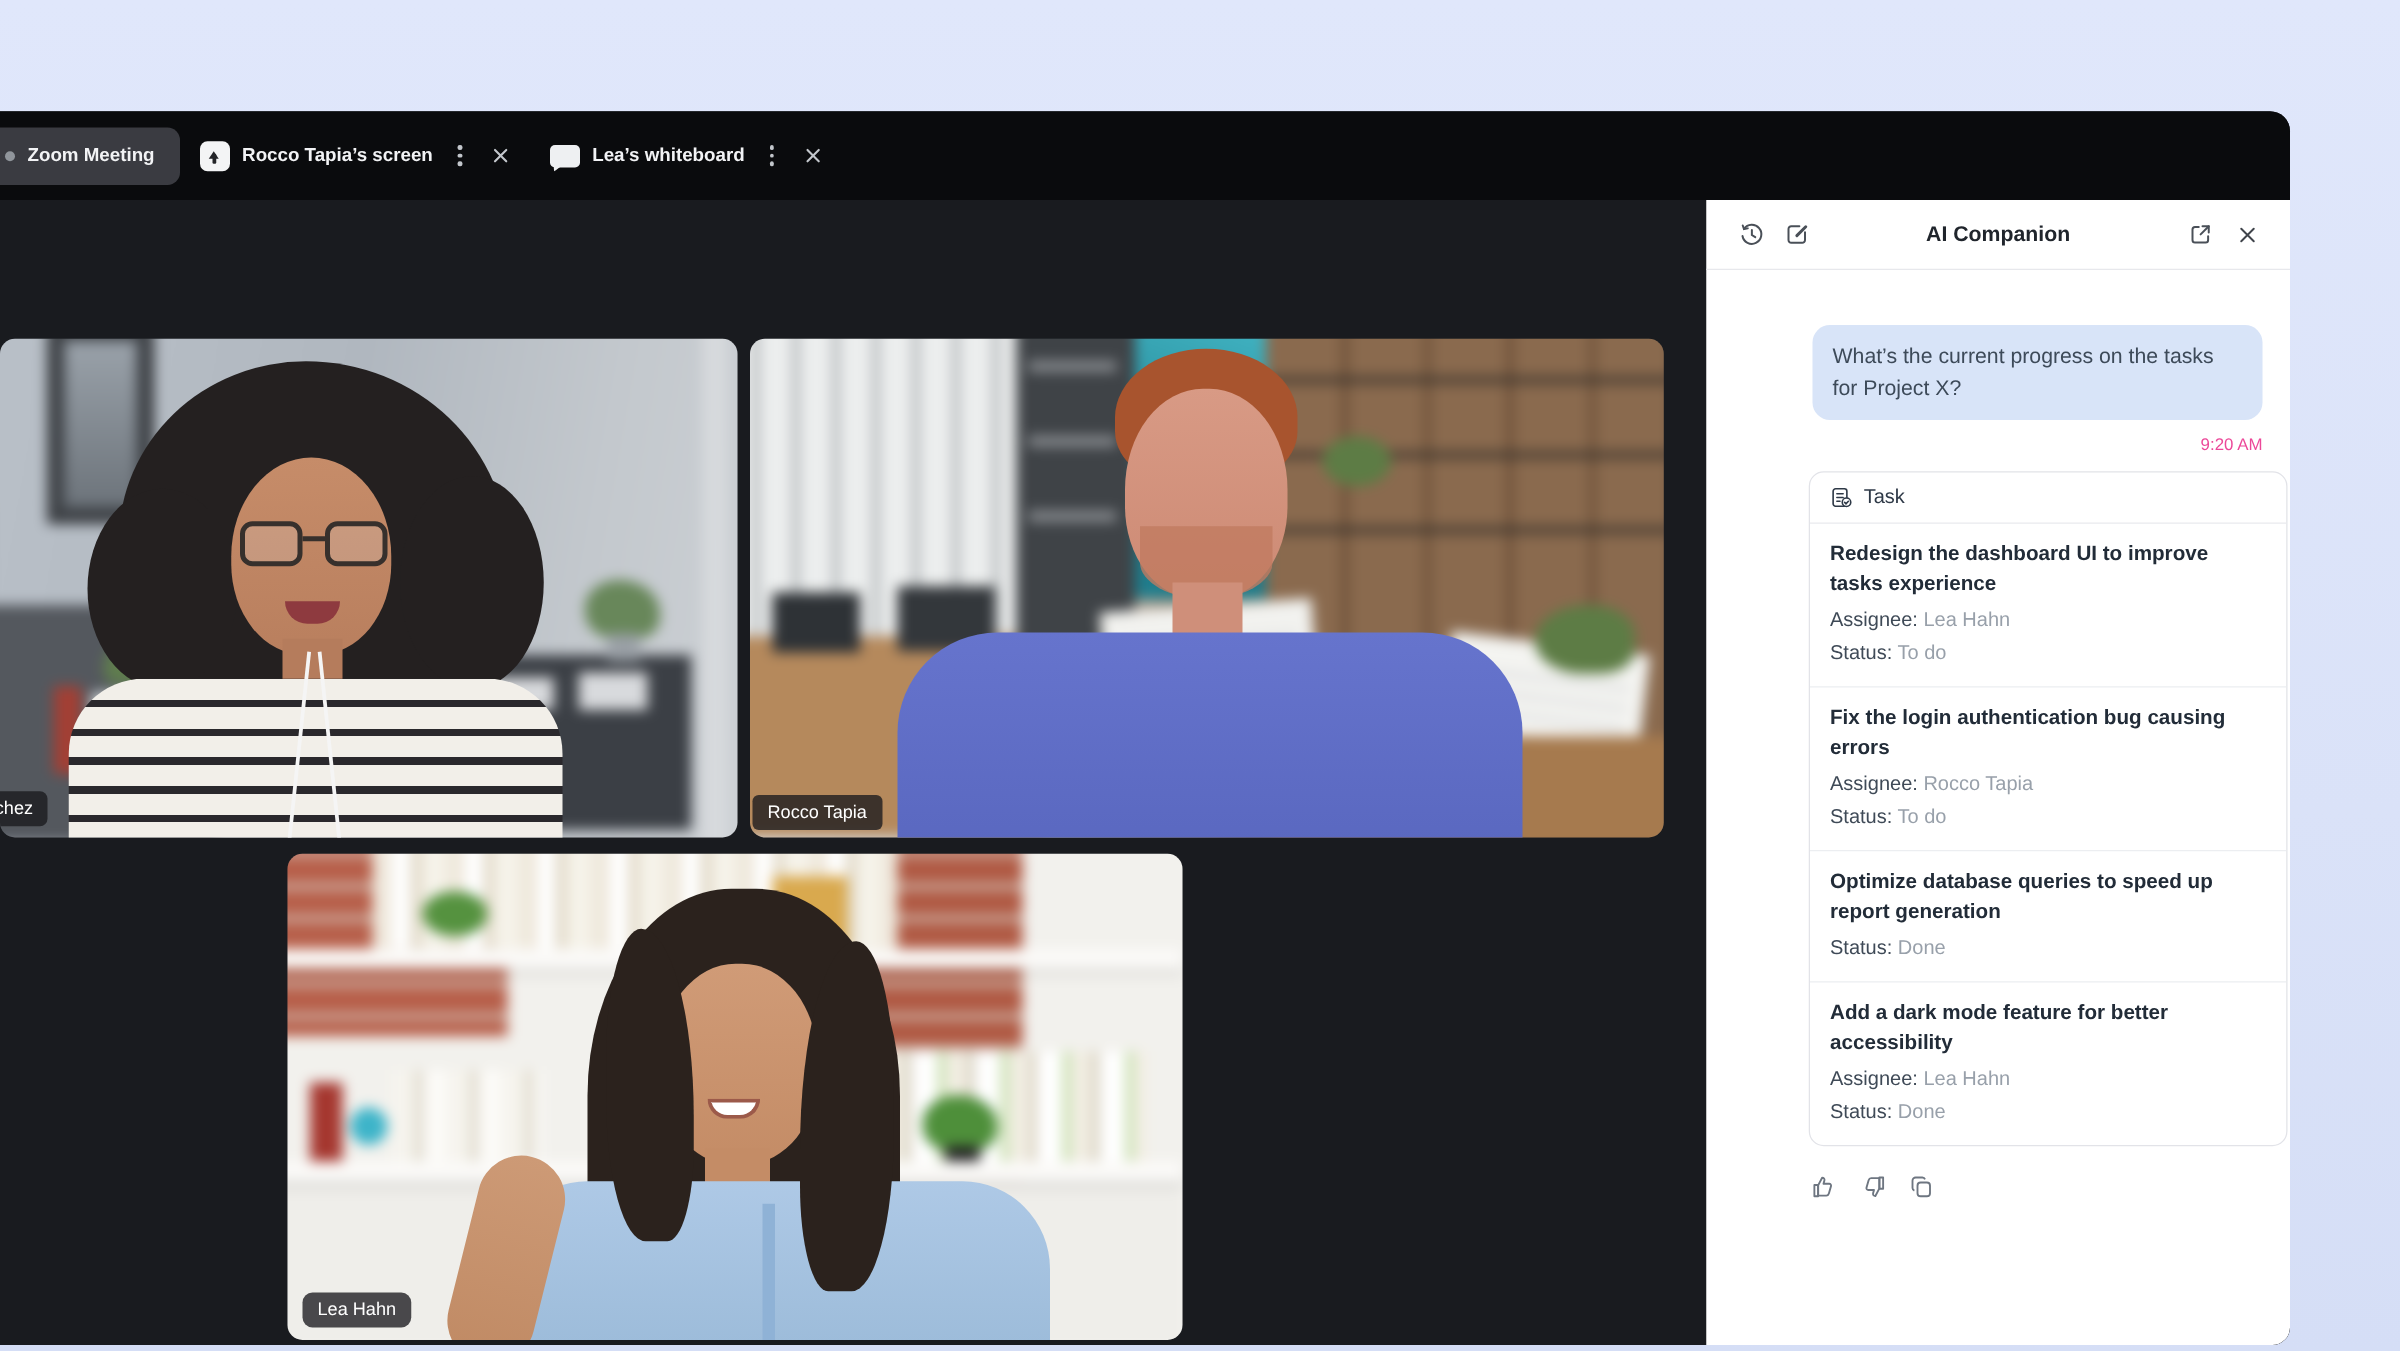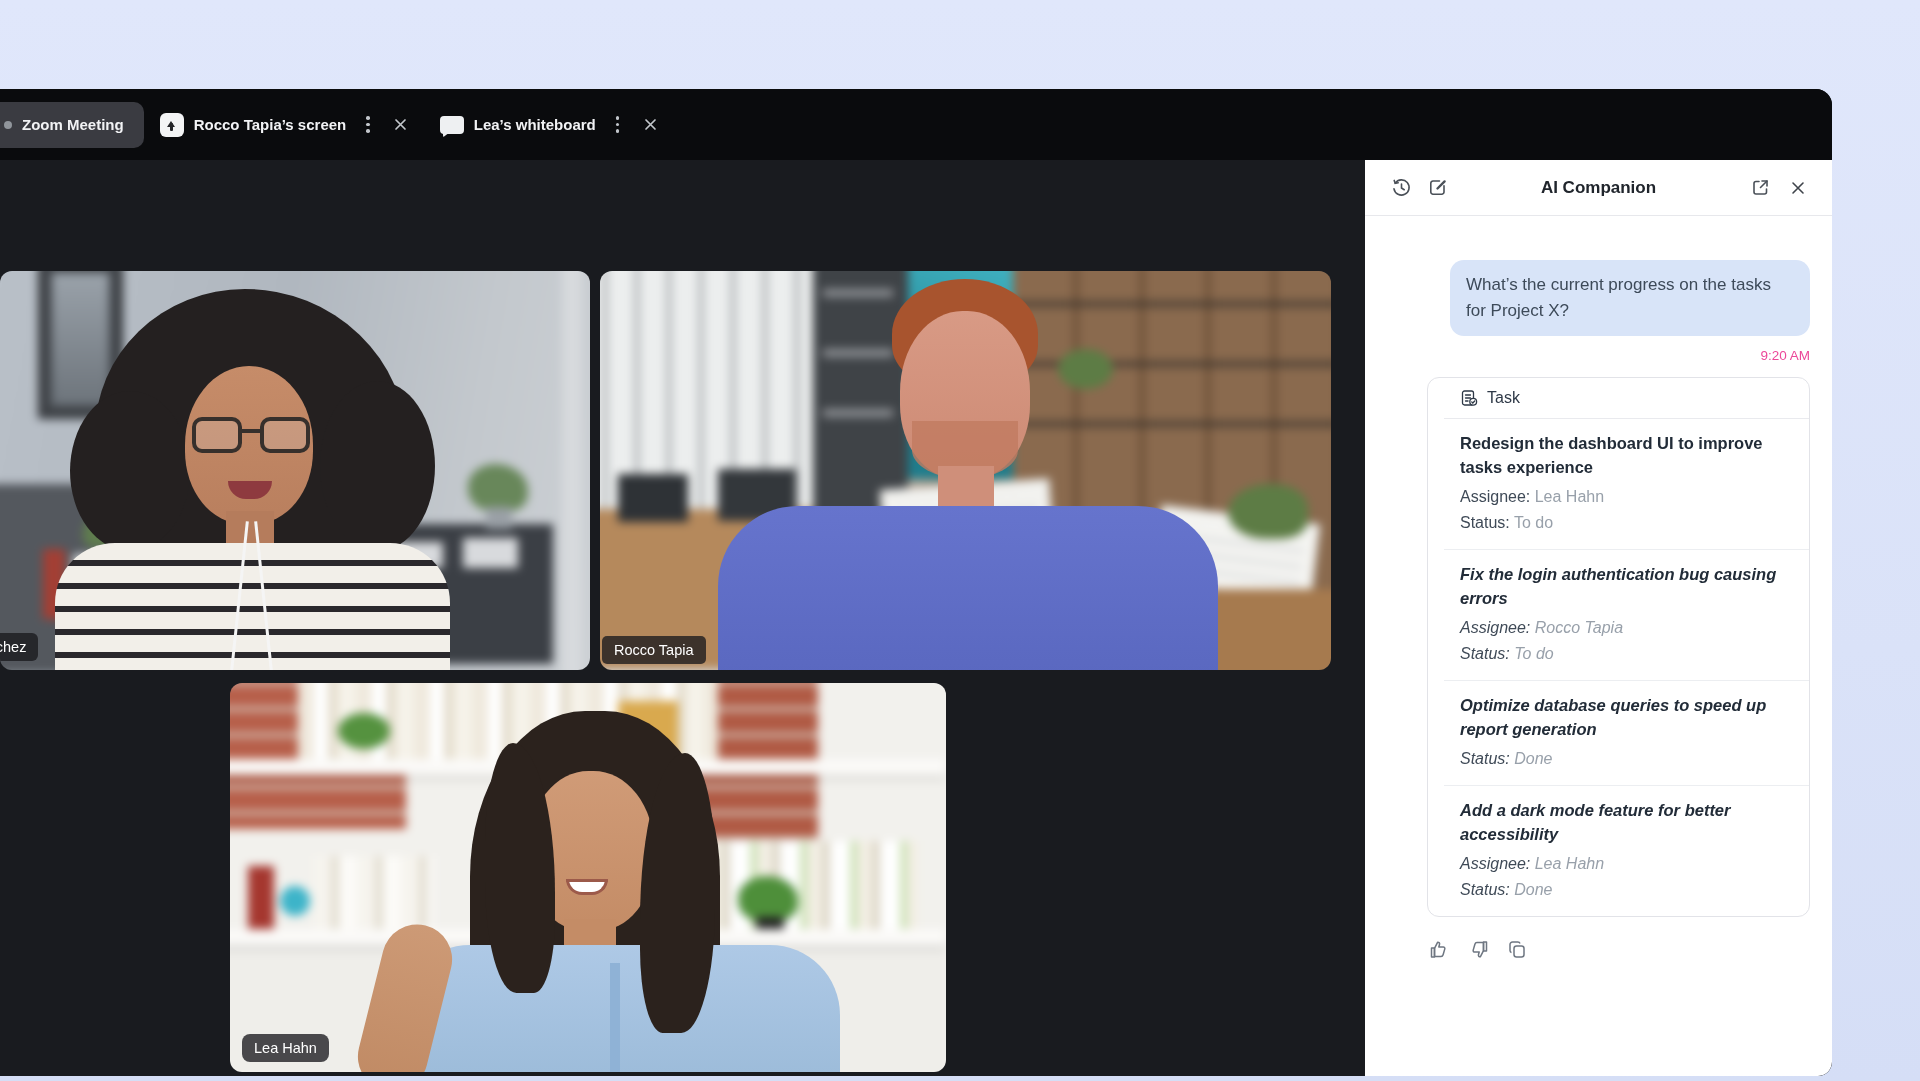--- a/index.html
+++ b/index.html
@@ -150,37 +150,37 @@
     position:absolute; right:0; top:71px; width:467px; height:916px;
     background:#fff; border-radius:0 0 14px 0; display:flex; flex-direction:column;
   }
   .panel-header {
     height:56px; flex:0 0 auto; border-bottom:1px solid #e7e8ec;
     display:flex; align-items:center; padding:0 22px 0 24px;
   }
   .ph-ic { width:24px; height:24px; display:flex; align-items:center; justify-content:center; cursor:pointer; }
   .ph-ic + .ph-ic { margin-left:12px; }
   .ph-title { flex:1; text-align:center; font-size:17px; font-weight:700; color:#20252c; }
-  .chat { padding:44px 22px 0 35px; }
+  .chat { padding:44px 22px 0 35px;margin-left:20px; }
   .bubble-row { display:flex; justify-content:flex-end; }
   .bubble {
     width:360px; background:#d8e4f8; color:#3d4a59; font-size:17px; line-height:26px;
     padding:12px 16px; border-radius:14px;
   }
   .msg-time { margin-top:12px; text-align:right; font-size:13.5px; color:#ec4899; }
   .ai-row { margin-top:24px; display:flex; gap:8px; align-items:flex-start; }
   .sparkle { flex:0 0 auto; margin-top:3px; }
   .ai-text { font-size:17px; line-height:28px; color:#313c49; width:356px; }
   .task-card {
     margin:14px 0 0 27px; width:383px; background:#fff;
-    border:1.5px solid #e2e3e8; border-radius:12px; overflow:hidden;padding-left:16px;
+    border:1.5px solid #e2e3e8; border-radius:12px; overflow:hidden;
   }
   .card-head { display:flex; align-items:center; gap:9px; padding:11px 16px; font-size:16px; color:#2e3947; border-bottom:1px solid #e9eaee; }
   .task-row { padding:12px 16px 13px; }
-  .task-row + .task-row { border-top:1px solid #eceef1;font-style:italic; }
+  .task-row + .task-row { border-top:1px solid #eceef1; }
   .task-title { font-weight:700; font-size:16.5px; line-height:24px; color:#222c38; max-width:318px; margin-bottom:5px; }
   .task-meta { font-size:16px; line-height:26px; color:#3f4a57; }
   .task-meta .val { color:#98a0aa; }
   .feedback { display:flex; gap:15px; margin:20px 0 0 27px; }
   .fb-ic { width:24px; height:24px; display:flex; align-items:center; justify-content:center; cursor:pointer; }
 
   svg { display:block; }
 </style>
 </head>
 <body>

